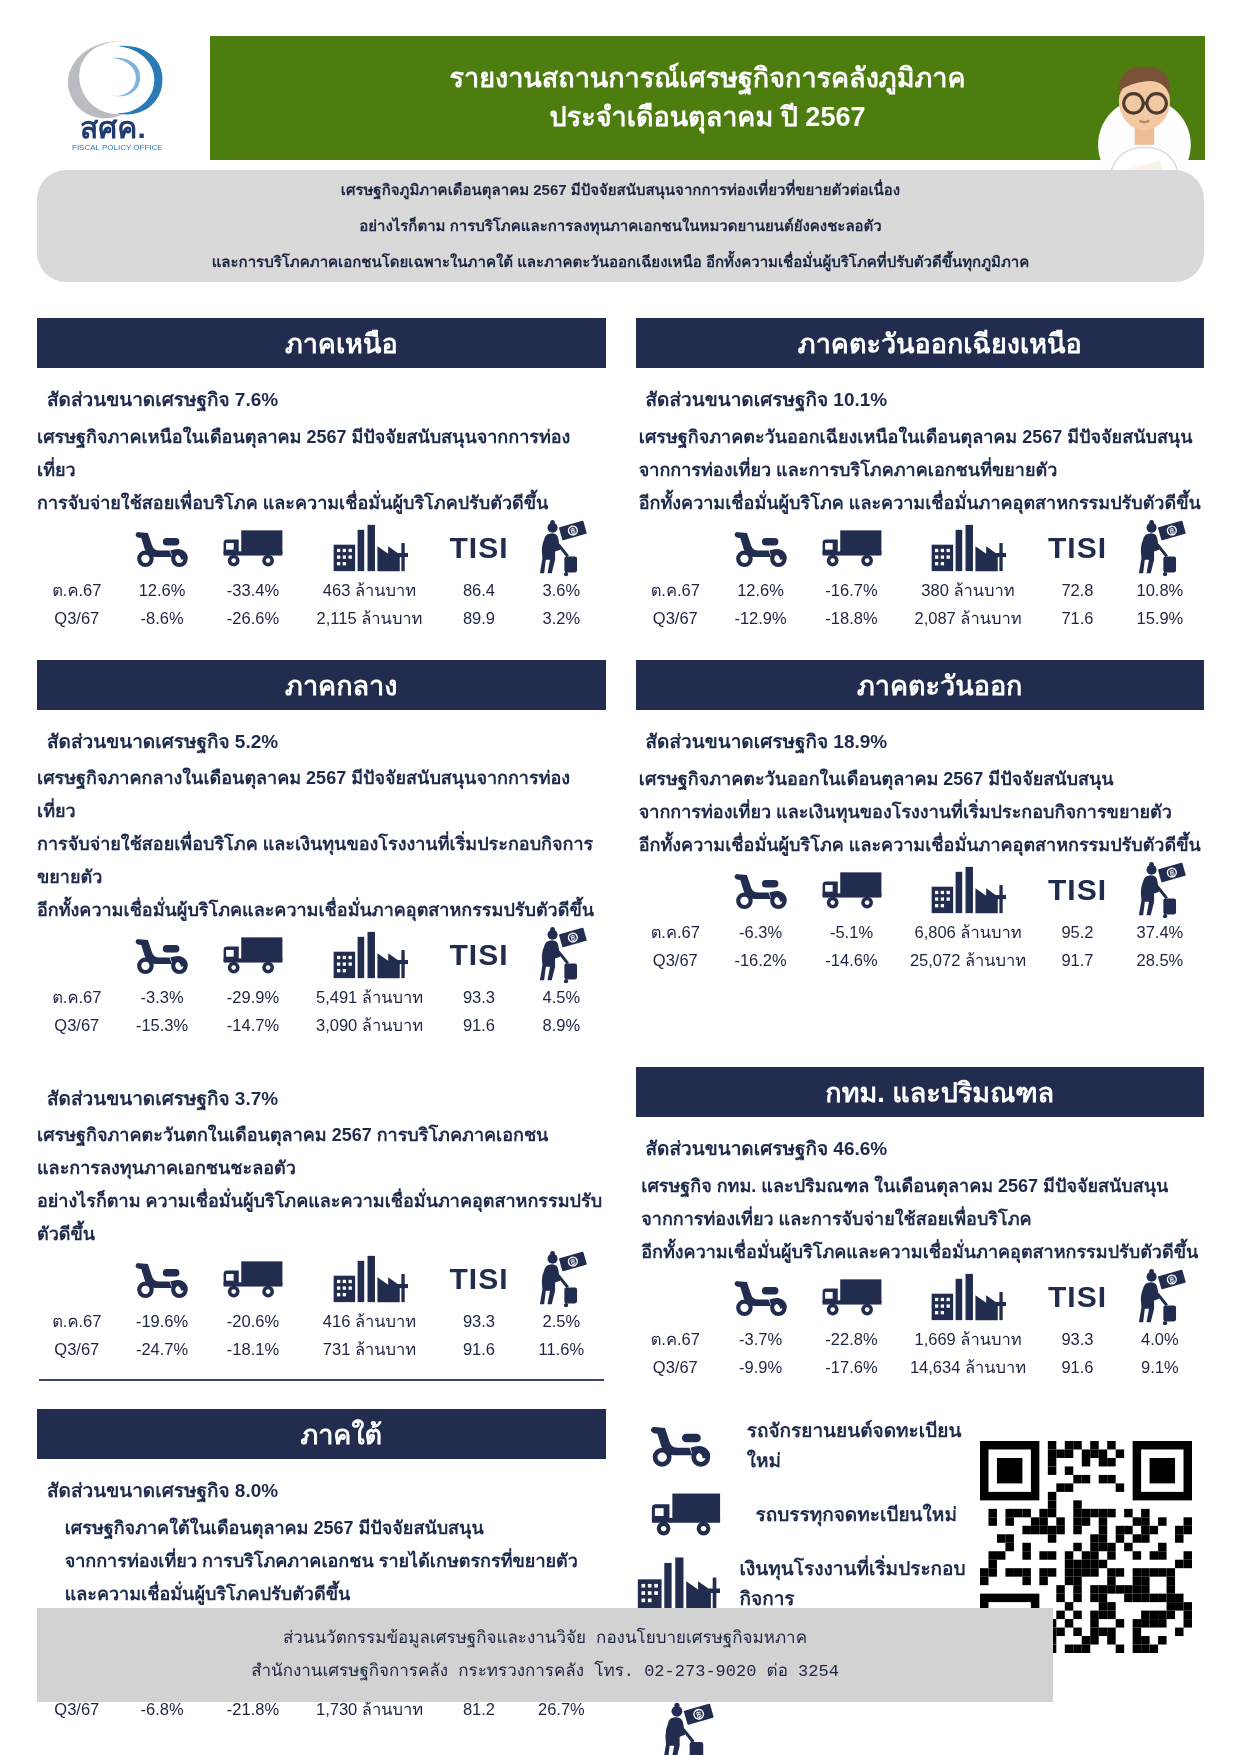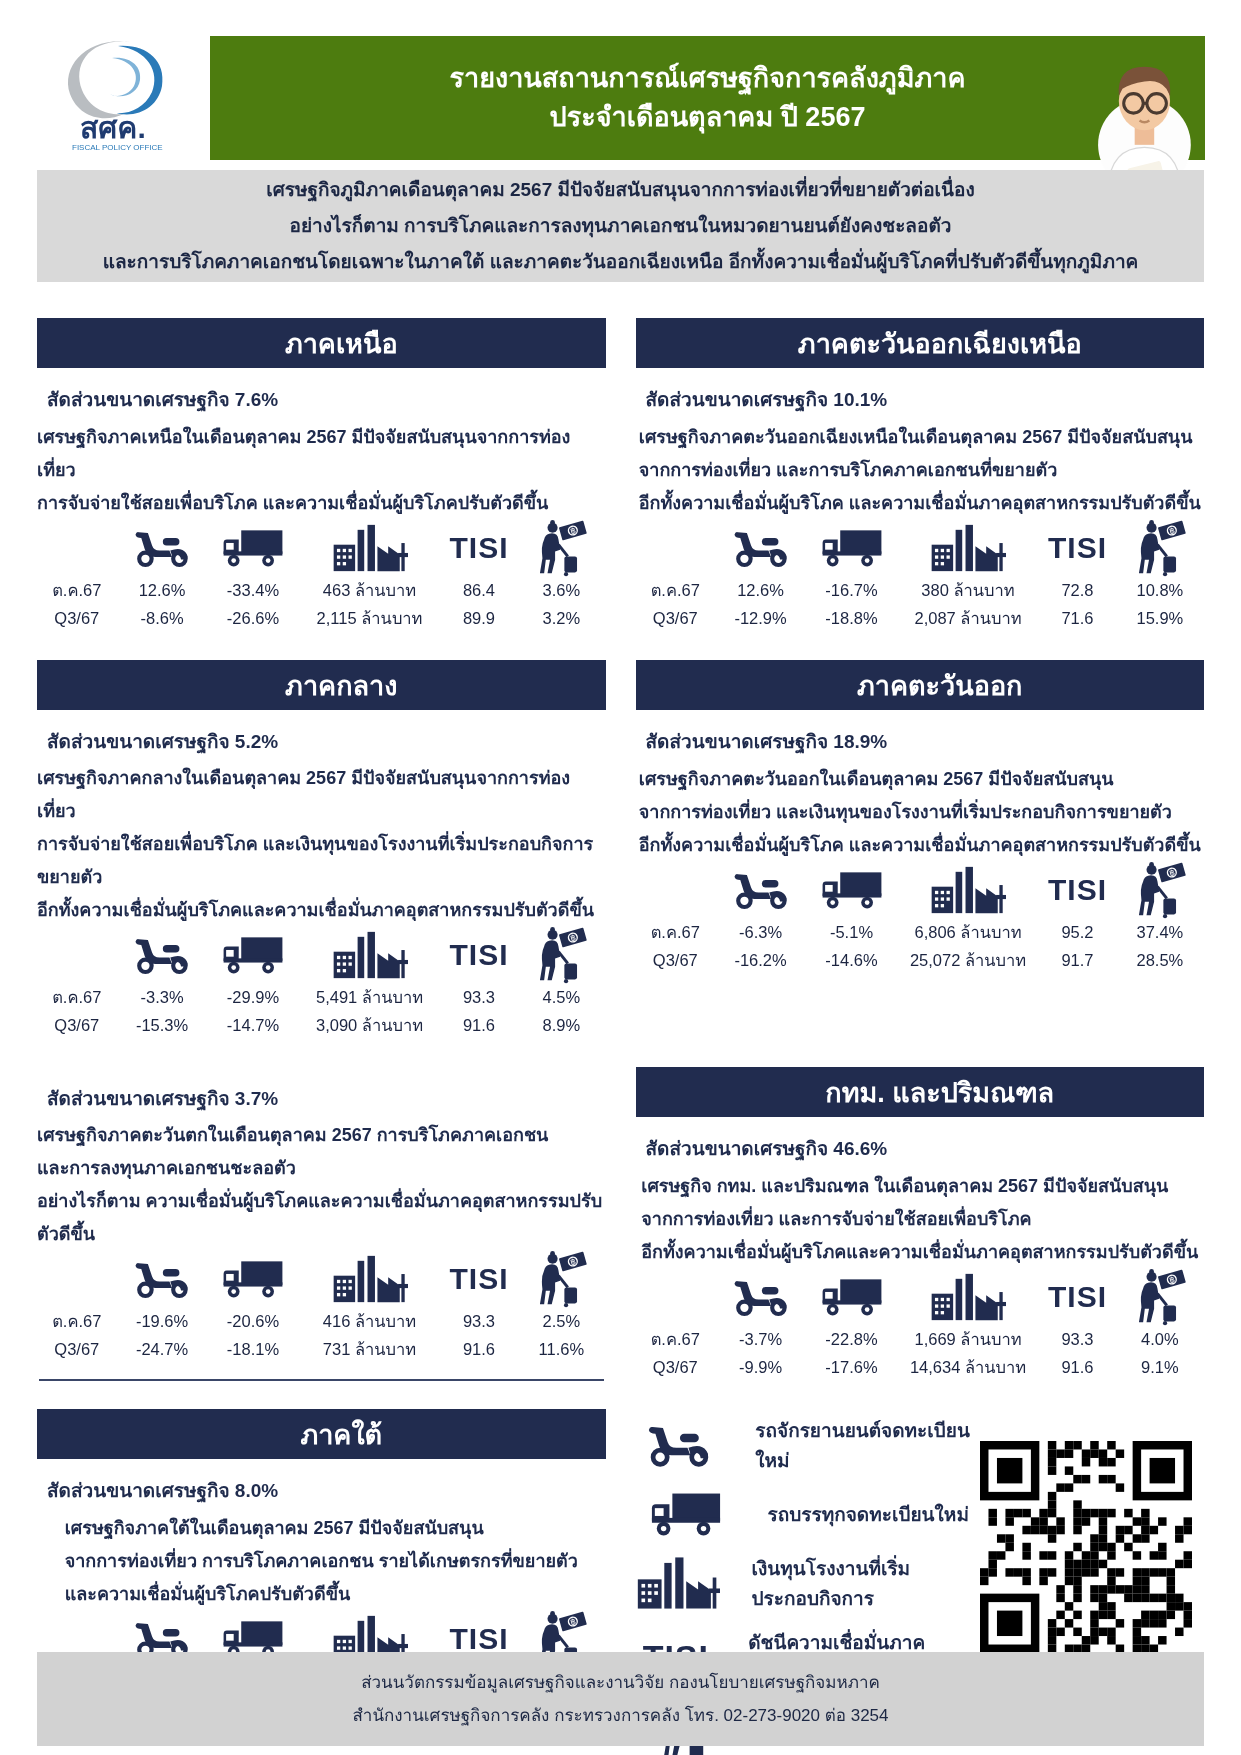--- a/index.html
+++ b/index.html
@@ -10,21 +10,21 @@
   .header{position:absolute;top:36px;left:0;width:1241px;height:124px;}
   .logo{position:absolute;left:52px;top:-4px;width:140px;height:132px;}
   .title-bar{position:absolute;left:210px;top:0;width:995px;height:124px;background:#4d7c0f;
              display:flex;flex-direction:column;justify-content:center;align-items:center;gap:12px;text-align:center;}
   .title-line{color:#fff;font-weight:bold;font-size:27px;line-height:1;}
   .doctor{position:absolute;right:2px;top:8px;width:122px;height:148px;}
 
   
   .summary{position:absolute;top:170px;left:37px;width:1167px;height:112px;background:#d9d9d9;
            display:flex;flex-direction:column;justify-content:center;text-align:center;
-           font-weight:bold;font-size:19px;line-height:36px;color:#1c2744;}
+           font-weight:bold;font-size:15px;line-height:36px;color:#1c2744;border-radius:29px;}
 
   
   .content{position:absolute;top:318px;left:37px;width:1167px;display:grid;
            grid-template-columns:1fr 1fr;column-gap:30px;align-items:start;}
   .region{margin-bottom:28px;}
   .rhead{height:50px;background:#212c4f;display:flex;align-items:center;justify-content:center;padding-left:40px;}
   .rhead span{color:#fff;font-weight:bold;font-size:27px;}
   .share{margin:16px 0 0 10px;font-weight:bold;font-size:19px;}
   .desc{margin:6px auto 0;min-height:100px;display:flex;align-items:center;justify-content:center;
         font-weight:bold;font-size:18px;line-height:33px;white-space:pre-line;}
@@ -37,34 +37,34 @@
 
   svg.ic{color:#212c4f;fill:currentColor;display:block;}
   .ic-scooter{width:58px;height:40px;}
   .ic-truck{width:64px;height:42px;}
   .ic-factory{width:76px;height:50px;}
   .ic-tourist{width:54px;height:58px;}
 
   
   .legend{display:flex;padding-top:6px;}
   .legend-list{flex:1;display:flex;flex-direction:column;gap:14px;list-style:none;margin:0;padding:0;}
-  .legend-item{display:flex;align-items:center;gap:32px;}
+  .legend-item{display:flex;align-items:center;gap:20px;}
   .icw{width:100px;display:flex;justify-content:center;align-items:center;}
   .legend-item .ic-scooter{width:66px;height:46px;}
   .legend-item .ic-truck{width:74px;height:50px;}
   .legend-item .ic-factory{width:84px;height:56px;}
   .legend-item .tisi{font-size:34px;}
   .legend-item .ic-tourist{width:58px;height:64px;}
   .legend-label{font-weight:bold;font-size:19px;}
   .qr{width:212px;height:212px;margin:26px 12px 0 6px;flex:0 0 auto;}
 
   
-  .footer{position:absolute;top:1652px;left:37px;width:1167px;height:94px;background:#d2d2d2;
+  .footer{position:absolute;top:1608px;left:37px;width:1016px;height:94px;background:#d2d2d2;
           display:flex;flex-direction:column;justify-content:center;text-align:center;
-          font-size:17px;line-height:33px;color:#1c2744;}
+          font-size:17px;line-height:33px;color:#1c2744;font-family:Liberation Mono, monospace;}
 </style>
 </head>
 <body>
 
 <svg width="0" height="0" style="position:absolute" aria-hidden="true">
   <defs>
     <symbol id="sym-scooter" viewBox="0 0 70 48">
       <circle cx="15" cy="37" r="7.5" fill="none" stroke="currentColor" stroke-width="5"></circle>
       <circle cx="56" cy="37" r="7.5" fill="none" stroke="currentColor" stroke-width="5"></circle>
       <path d="M7 5 L18 6 L23 21 Q25 27 32 27 L44 27 L47 35 L27 35 Q17 35 14 25 L10 12 Q4 12 3 8 Q4 4 7 5 Z"></path>

